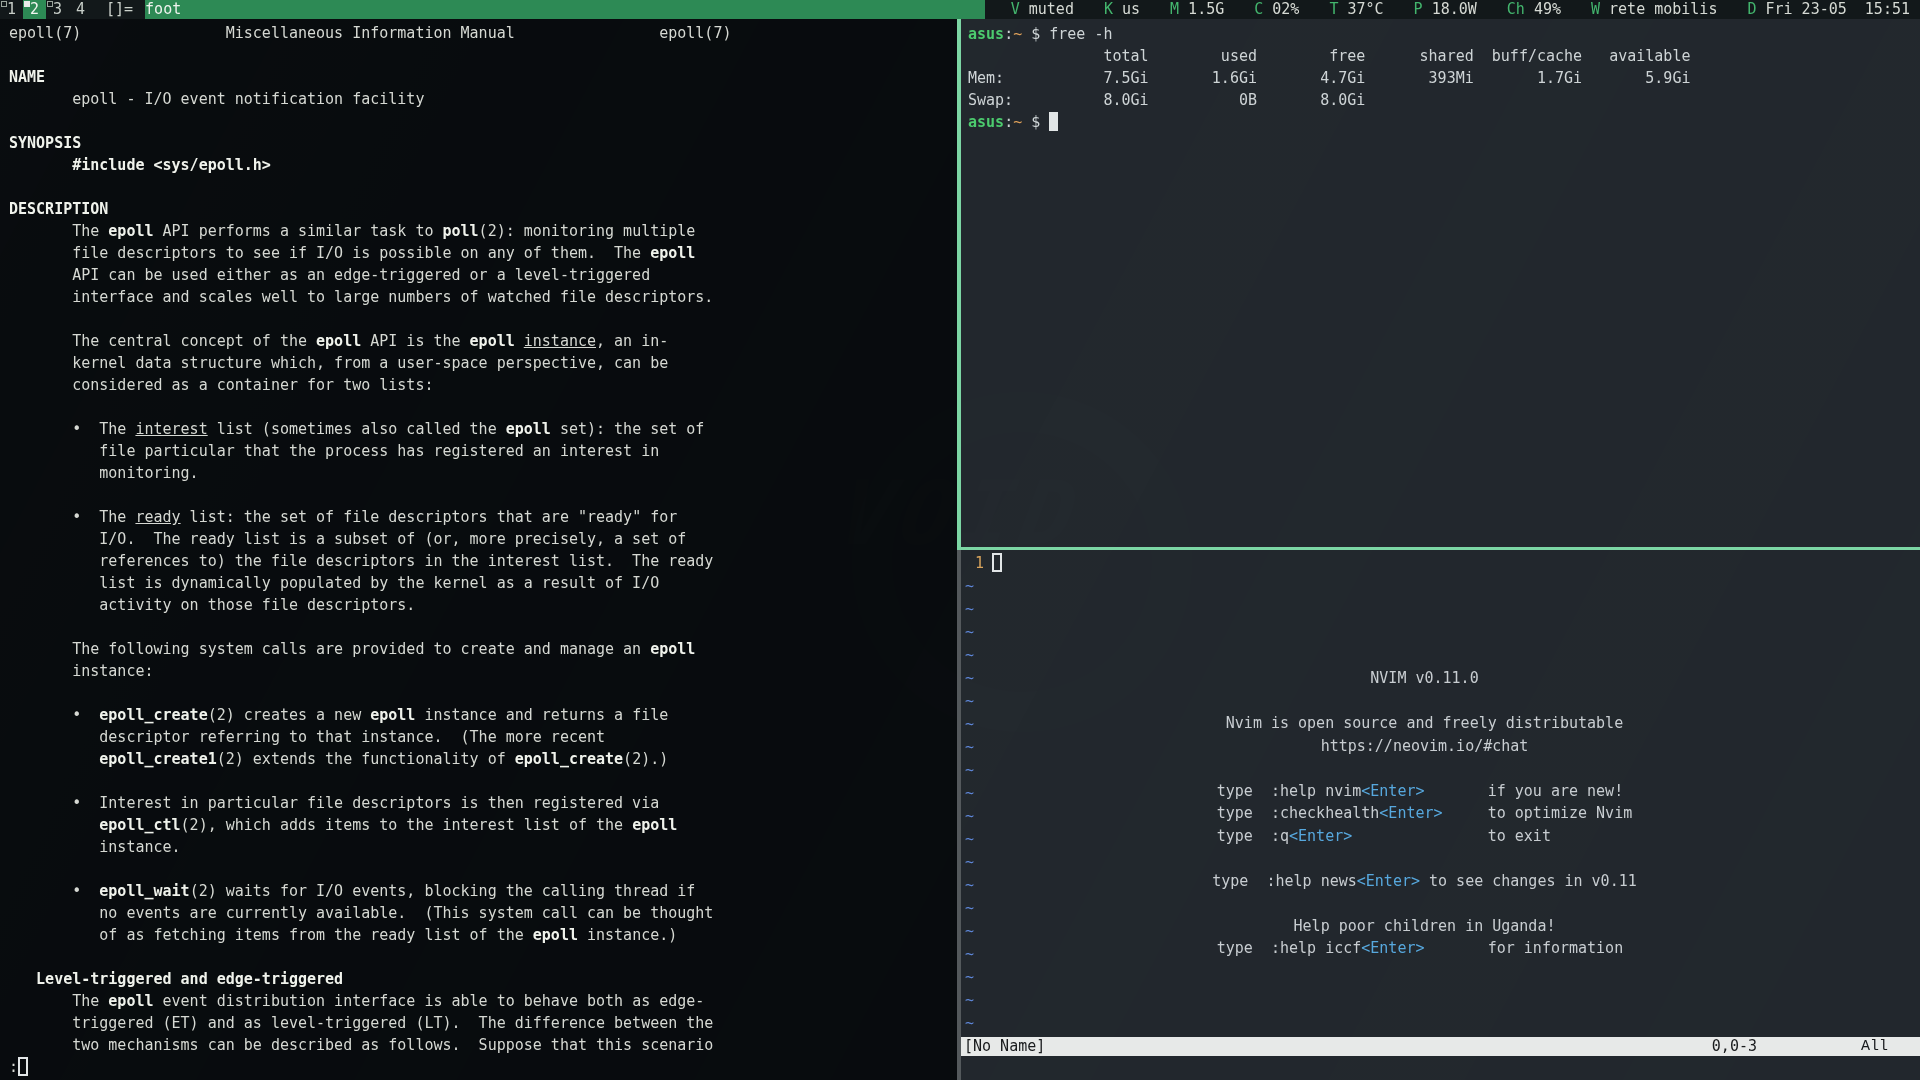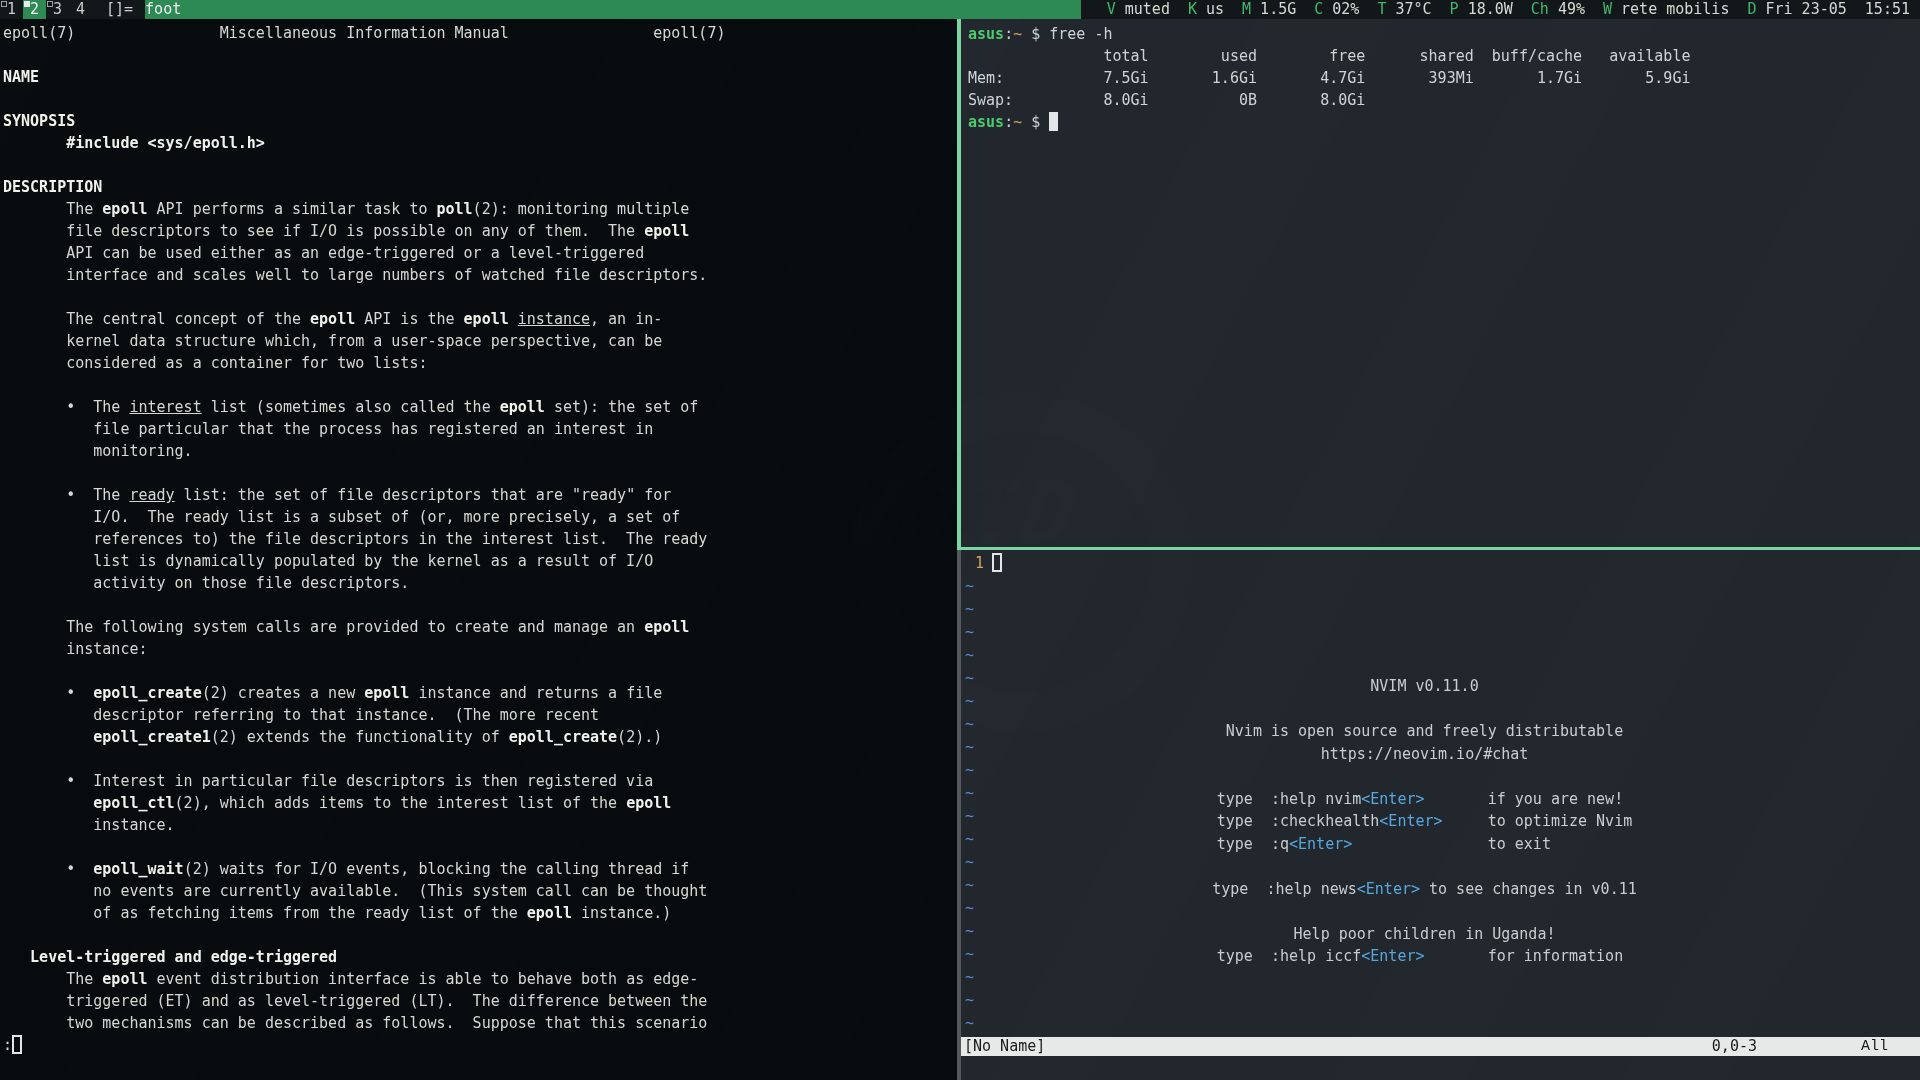--- a/index.html
+++ b/index.html
@@ -30,28 +30,28 @@
     font-size:15px; line-height:19px; color:#cdd3cd; z-index:5; }
   .tag { position:relative; width:23px; text-align:center; color:#c7cec8; cursor:default; }
   .tag.sel { background:#2d8a55; color:#f2f5f0; }
   .tag-ind { position:absolute; left:1px; top:1px; width:6px; height:6px; }
   .tag-ind.filled  { background:#e9ece9; }
   .tag-ind.outline { border:1px solid #9aa49c; }
   .ltsymbol { padding:0 12px 0 14px; color:#ccd2cc; }
   .bar-title { flex:1 1 auto; background:#2d8a55; color:#eef3ee; padding-left:0; }
   .bar-status { background:#12181a; display:flex; align-items:flex-start;
     padding:0 10px 0 26px; }
-  .status-item { white-space:pre; margin-left:18px; color:#d6dad4; }
+  .status-item { white-space:pre; margin-left:30px; color:#d6dad4; }
   .status-item:first-child { margin-left:0; }
   .sk { color:#43b56d; }
 
   
   .pane-left { position:absolute; left:0; top:19px; width:957px; height:1061px;
     background:rgba(6,10,12,0.93); z-index:2;
-    padding:3px 0 0 3px; font-size:15px; color:#d6d9d3; }
+    padding:3px 0 0 9px; font-size:15px; color:#d6d9d3; }
   .man-line { height:22px; line-height:22px; white-space:pre; }
   .sg-b { font-weight:bold; color:#f0f3ec; }
   .sg-u { text-decoration:underline; }
 
   .vb-green { position:absolute; left:957px; top:19px; width:4px; height:531px;
     background:#7cd6a4; z-index:4; }
   .vb-gray  { position:absolute; left:957px; top:550px; width:4px; height:530px;
     background:#54595c; z-index:4; }
   .hb-green { position:absolute; left:961px; top:547px; width:959px; height:3px;
     background:#7cd6a4; z-index:4; }
@@ -70,21 +70,21 @@
   .pane-nvim { position:absolute; left:961px; top:550px; width:959px; height:530px;
     background:rgba(34,40,45,0.90); z-index:2; display:flex; flex-direction:column;
     font-size:15px; color:#c8cdd1; }
   .nv-buffer { position:relative; flex:1 1 auto; overflow:hidden; }
   .nv-line1 { position:absolute; left:0; top:2px; height:23px; line-height:23px;
     padding-left:14px; white-space:pre; }
   .nv-num { color:#d7a35c; }
   .nv-line1 .cur-hollow { margin-left:8px; }
   .nv-gutter { position:absolute; left:4px; top:25px; }
   .tilde-row { height:23px; line-height:23px; color:#5e86d8; }
-  .nv-intro { position:absolute; left:0; right:32px; top:117px;margin-top:8px; }
+  .nv-intro { position:absolute; left:0; right:32px; top:117px; }
   .nv-intro-line { height:22.5px; line-height:22.5px; white-space:pre; text-align:center;
     color:#c8cdd1; }
   .sg-e { color:#57a8de; }
   .nv-status { flex:0 0 19px; background:#e7e9e8; color:#191b1d; line-height:19px;
     display:flex; padding:0 0 0 3px; font-size:15px; }
   .sl-ruler { margin-left:auto; }
   .sl-all { margin-left:104px; margin-right:32px;font-family:Liberation Mono, monospace; }
   .nv-cmdline { flex:0 0 24px; }
 </style>
 </head>
@@ -115,20 +115,21 @@
         <span class="status-item"><span class="sk">W</span> rete mobilis</span>
         <span class="status-item"><span class="sk">D</span> Fri 23-05  15:51</span>
       </div>
   </header>
 
   <section class="pane-left">
     <div id="man-content">
         <div class="man-line"><span>epoll(7)                Miscellaneous Information Manual                epoll(7)</span></div>
         <div class="man-line">&nbsp;</div>
         <div class="man-line"><span class="sg-b">NAME</span></div>
+        <div class="man-line"><span>       epoll - I/O event notification facility</span></div>
         <div class="man-line">&nbsp;</div>
         <div class="man-line"><span class="sg-b">SYNOPSIS</span></div>
         <div class="man-line"><span>       </span><span class="sg-b">#include &lt;sys/epoll.h&gt;</span></div>
         <div class="man-line">&nbsp;</div>
         <div class="man-line"><span class="sg-b">DESCRIPTION</span></div>
         <div class="man-line"><span>       The </span><span class="sg-b">epoll</span><span> API performs a similar task to </span><span class="sg-b">poll</span><span>(2): monitoring multiple</span></div>
         <div class="man-line"><span>       file descriptors to see if I/O is possible on any of them.  The </span><span class="sg-b">epoll</span></div>
         <div class="man-line"><span>       API can be used either as an edge-triggered or a level-triggered</span></div>
         <div class="man-line"><span>       interface and scales well to large numbers of watched file descriptors.</span></div>
         <div class="man-line">&nbsp;</div>

